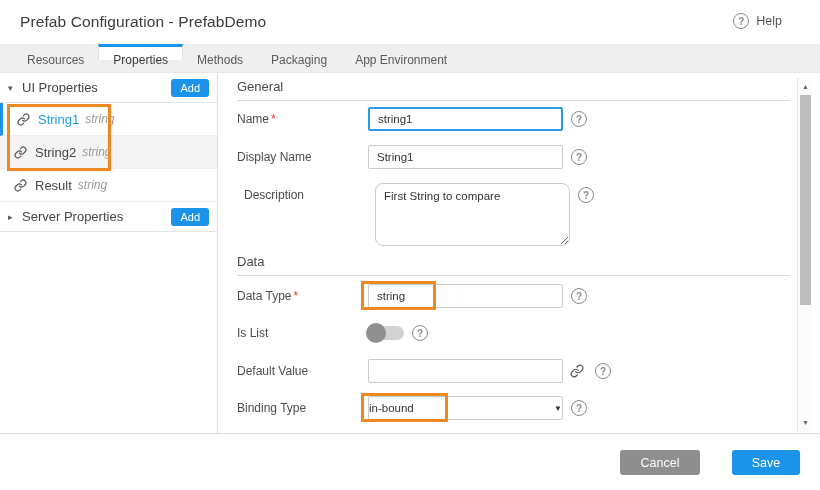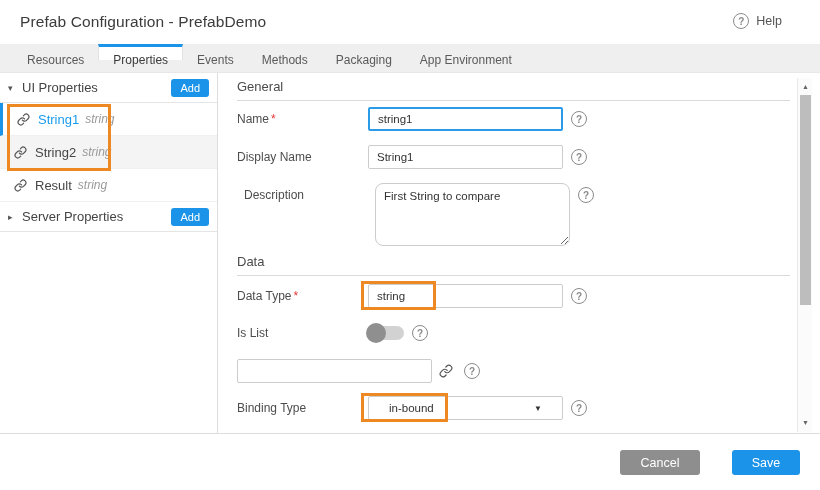--- a/index.html
+++ b/index.html
@@ -98,21 +98,21 @@
   .tinput.focused { border: 2px solid #2b9be8; }
   .tarea {
     width: 195px; height: 63px; border: 1px solid #ccc; border-radius: 8px;
     font-size: 11.5px; font-family: inherit; color: #333; padding: 5px 8px;
     resize: both; outline: none; line-height: 1.3;
   }
   .help-ic { margin-left: 8px; cursor: pointer; }
   .selectbox {
     width: 195px; height: 24px; border: 1px solid #ccc; border-radius: 2px;
     display: flex; align-items: center; justify-content: space-between;
-    padding: 0 20px; font-size: 11.5px; color: #333; cursor: pointer; background: #fff;
+    padding: 0 0; font-size: 11.5px; color: #333; cursor: pointer; background: #fff;
   }
   .selectbox .sel-arrow { font-size: 8px; color: #333; }
 
   
   .toggle { position: relative; width: 36px; height: 14px; background: #d2d2d2; border-radius: 7px; cursor: pointer; margin: 3px 0; }
   .toggle .knob {
     position: absolute; left: -2px; top: -3px; width: 20px; height: 20px;
     border-radius: 50%; background: #8f8f8f;
   }
 
@@ -162,21 +162,20 @@
     <div class="title">Prefab Configuration - PrefabDemo</div>
     <div class="help-btn">
       <span class="qicon">?</span>
       <span class="help-label">Help</span>
     </div>
   </div>
 
   <div class="tabbar">
     <div class="tab">Resources</div>
     <div class="tab active">Properties</div>
-    <div class="tab">Events</div>
     <div class="tab">Methods</div>
     <div class="tab">Packaging</div>
     <div class="tab">App Environment</div>
   </div>
 
   <div class="content">
 
     <div class="sidebar">
       <div class="side-header">
         <span class="caret">▾</span>
@@ -255,20 +254,21 @@
 
       <div class="frow" style="top:248px; height:24px;">
         <span class="flabel">Is List</span>
         <span class="toggle">
             <span class="knob"></span>
           </span>
         <span class="qicon help-ic">?</span>
       </div>
 
       <div class="frow" style="top:286px; height:24px;">
+        <span class="flabel">Default Value</span>
         <input class="tinput" type="text" value="" style="">
         <span class="link-ic" style="margin-left:7px; display:inline-flex;">
           <svg class="link-svg" width="14" height="14" viewBox="0 0 24 24" fill="none" stroke="#666" stroke-width="2" stroke-linecap="round" stroke-linejoin="round">
               <path d="M10 13a5 5 0 0 0 7.54.54l3-3a5 5 0 0 0-7.07-7.07l-1.72 1.71"></path>
               <path d="M14 11a5 5 0 0 0-7.54-.54l-3 3a5 5 0 0 0 7.07 7.07l1.71-1.71"></path>
             </svg>
         </span>
         <span class="qicon help-ic" style="margin-left:11px;">?</span>
       </div>
 

